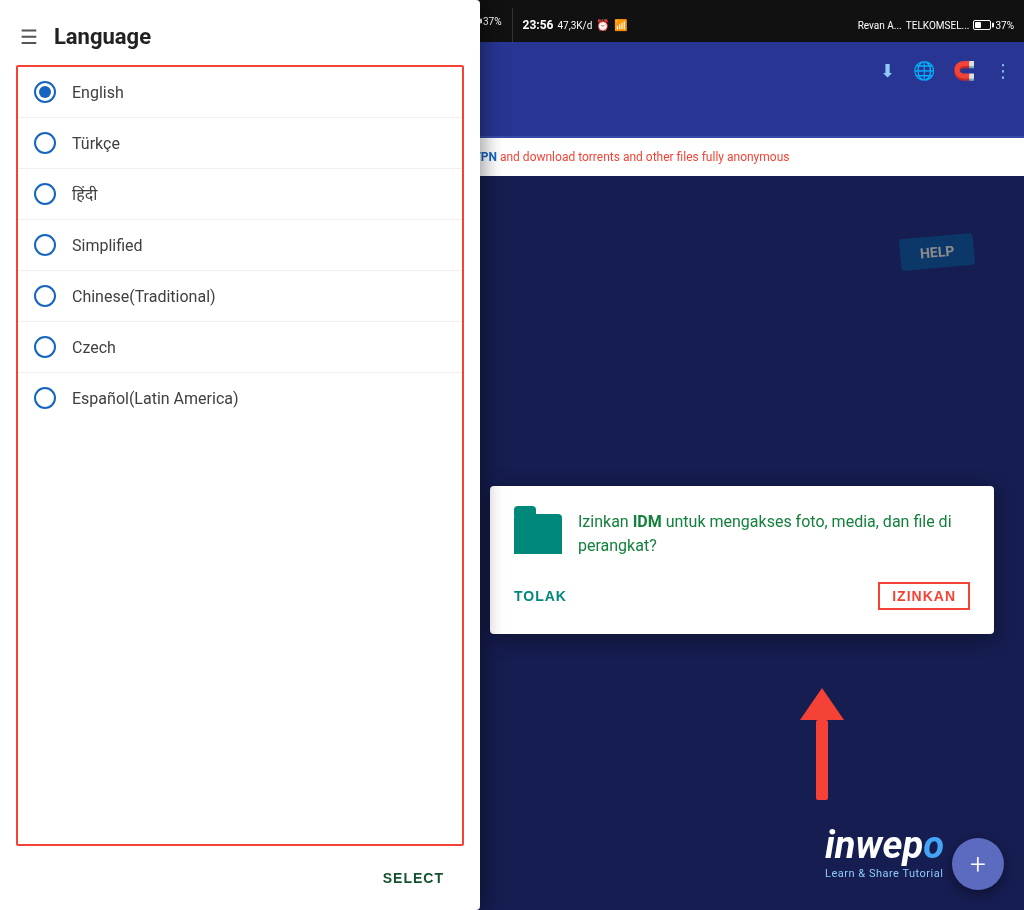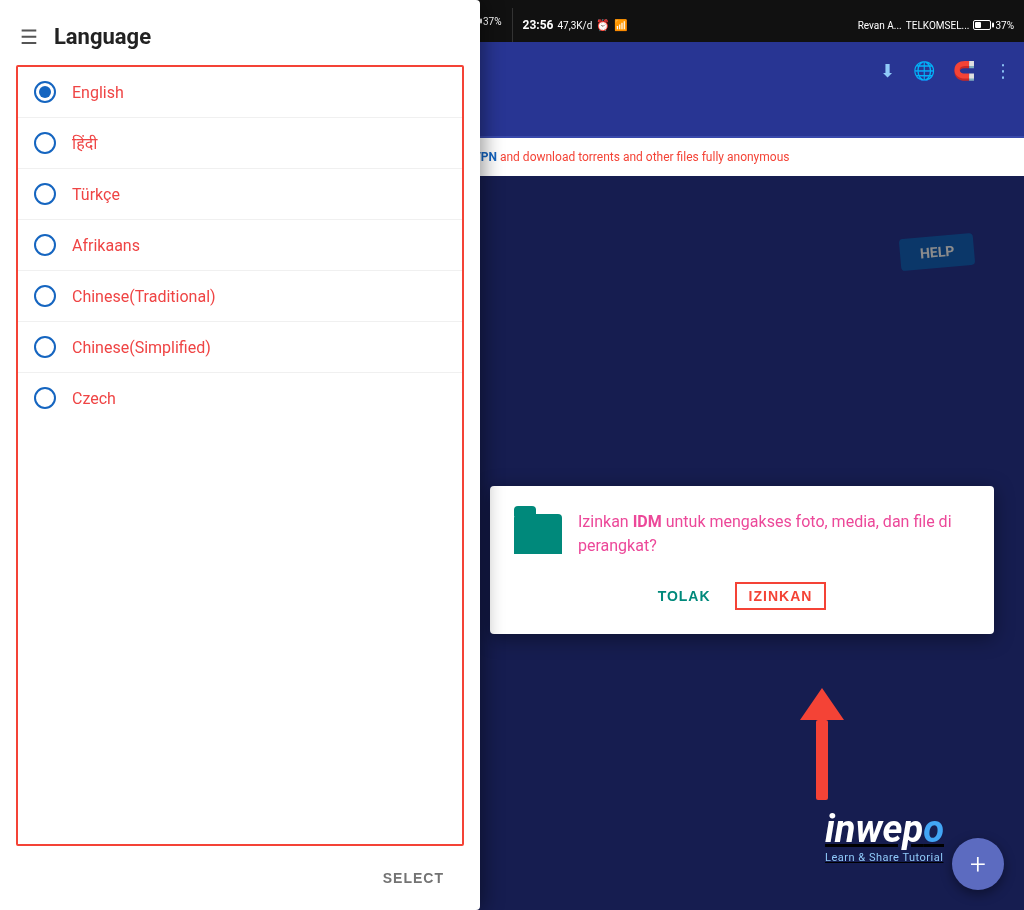--- a/index.html
+++ b/index.html
@@ -233,33 +233,33 @@
       border-color: #1565c0;
     }
     .radio-inner {
       width: 12px;
       height: 12px;
       border-radius: 50%;
       background: #1565c0;
     }
     .language-label {
       font-size: 16px;
-      color: #ef4444;
+      color: #404040;
     }
 
     
     .language-dialog-footer {
       padding: 16px 20px;
       display: flex;
       justify-content: flex-end;
     }
     .select-btn {
       background: none;
       border: none;
-      color: #737373;
+      color: #14532d;
       font-size: 14px;
       font-weight: bold;
       letter-spacing: 1px;
       cursor: pointer;
       padding: 8px 16px;
     }
 
     
     .permission-dialog {
       position: absolute;
@@ -291,27 +291,27 @@
       position: absolute;
       top: -8px;
       left: 0;
       width: 22px;
       height: 10px;
       background: #00897b;
       border-radius: 4px 4px 0 0;
     }
     .permission-text {
       font-size: 16px;
-      color: #ec4899;
+      color: #15803d;
       line-height: 1.5;
     }
     .permission-text strong { font-weight: bold; }
     .permission-buttons {
       display: flex;
-      justify-content: center;
+      justify-content: space-between;
       gap: 24px;
     }
     .tolak-btn {
       background: none;
       border: none;
       color: #00897b;
       font-size: 14px;
       font-weight: bold;
       letter-spacing: 1px;
       cursor: pointer;
@@ -367,23 +367,22 @@
       color: #fff;
       font-size: 28px;
       font-weight: 300;
       box-shadow: 0 4px 12px rgba(0,0,0,0.4);
       cursor: pointer;
     }
 
     
     .inwepo-area {
       position: absolute;
-      bottom: 46px;
+      bottom: 30px;
       right: 80px;
-      text-decoration: underline;
     }
     .inwepo-name {
       font-size: 38px;
       font-weight: bold;
       color: #fff;
       font-style: italic;
     }
     .inwepo-name .inwepo-o {
       color: #42a5f5;
     }
@@ -505,47 +504,47 @@
     <div class="language-item">
       <div class="radio-outer selected">
         <div class="radio-inner"></div>
       </div>
       <span class="language-label">English</span>
     </div>
 
 
     <div class="language-item">
       <div class="radio-outer"></div>
+      <span class="language-label">Türkçe</span>
+    </div>
+
+    <div class="language-item">
+      <div class="radio-outer"></div>
       <span class="language-label">हिंदी</span>
     </div>
 
     <div class="language-item">
       <div class="radio-outer"></div>
-      <span class="language-label">Türkçe</span>
-    </div>
-
-    <div class="language-item">
-      <div class="radio-outer"></div>
-      <span class="language-label">Afrikaans</span>
+      <span class="language-label">Simplified</span>
     </div>
 
     <div class="language-item">
       <div class="radio-outer"></div>
       <span class="language-label">Chinese(Traditional)</span>
     </div>
 
-    <div class="language-item">
-      <div class="radio-outer"></div>
-      <span class="language-label">Chinese(Simplified)</span>
-    </div>
 
     <div class="language-item">
       <div class="radio-outer"></div>
       <span class="language-label">Czech</span>
     </div>
 
 
+    <div class="language-item">
+      <div class="radio-outer"></div>
+      <span class="language-label">Español(Latin America)</span>
+    </div>
   </div>
 
   <div class="language-dialog-footer">
     <button class="select-btn">SELECT</button>
   </div>
 </div>
 
 </body></html>

